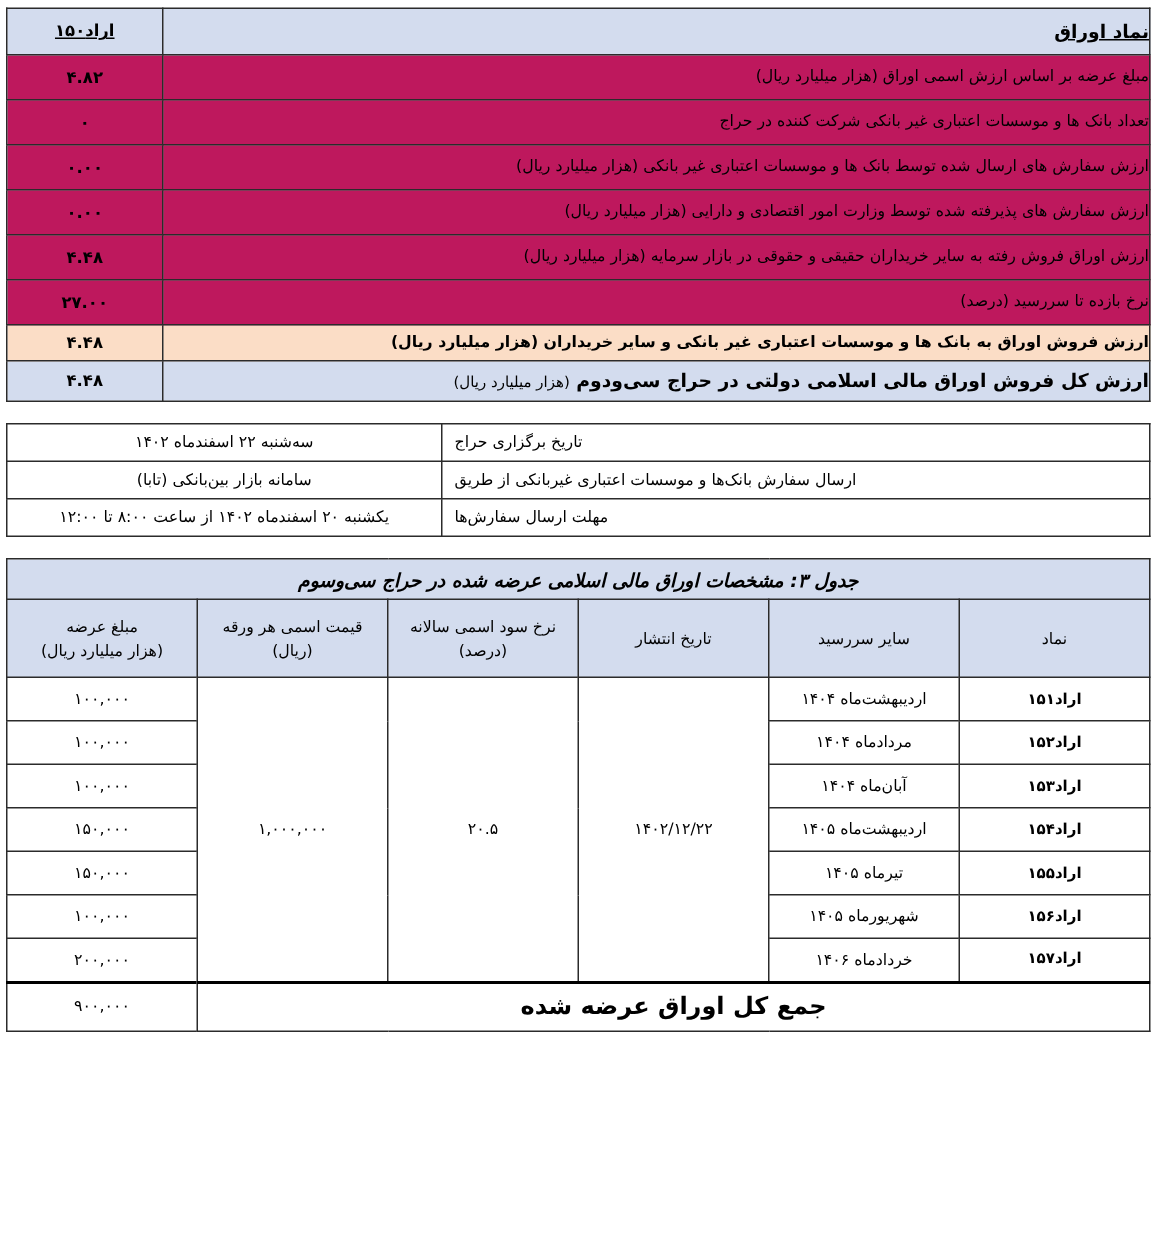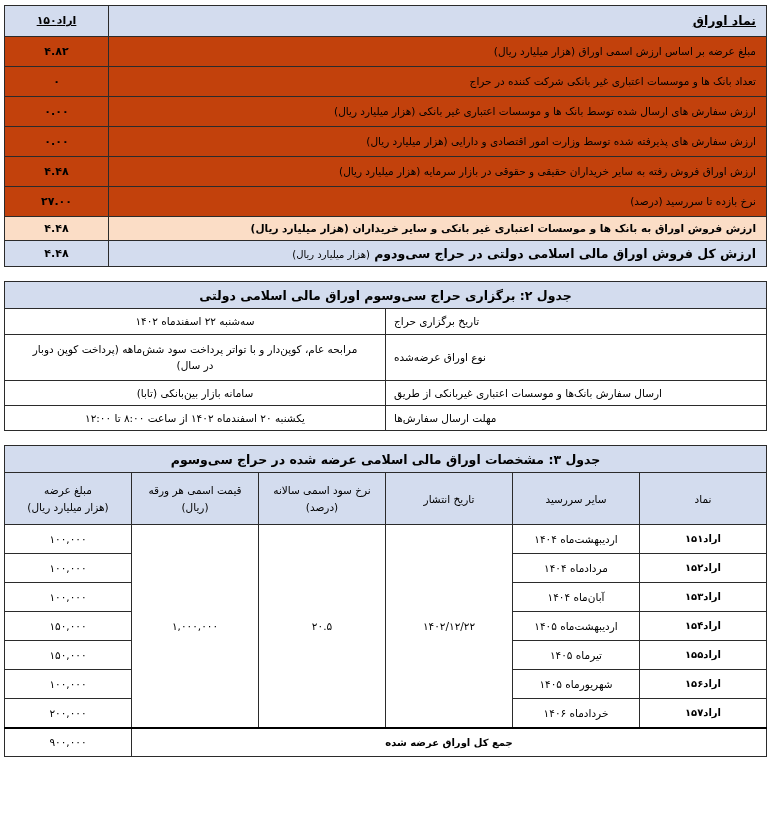--- a/index.html
+++ b/index.html
@@ -43,29 +43,29 @@
   .t1-wrap { width: 763px; margin: 5px auto 0 auto; }
   .t1 .hdr-cell {
     background: #d3dcee;
     font-weight: bold;
     font-size: 12.5px;
     height: 31px;
     text-decoration: underline;
   }
   .t1 .label {
     text-align: right;
-    padding-right: 10px;
+    padding-right: 0;
   }
   .t1 .value {
     text-align: center;
     width: 104px;
     font-weight: bold;
     font-size: 11px;
   }
-  .t1 .row-normal td { height: 30px; background: #c2410c; }
+  .t1 .row-normal td { height: 30px; background: #be185d; }
   .t1 .row-peach td { background: #fbddc6; font-weight: bold; }
   .t1 .row-peach .label { font-weight: bold; font-size: 10.5px; }
   .t1 .row-blue td { background: #d3dcee; font-weight: bold; }
   .t1 .row-blue .label { font-weight: bold; font-size: 12.5px; }
   .t1 .row-blue .label .sub { font-weight: normal; font-size: 10px; }
 
   
   .t2-wrap { width: 763px; margin: 14px auto 0 auto; }
   .t2 .title-cell {
     background: #d3dcee;
@@ -85,36 +85,37 @@
   }
 
   
   .t3-wrap { width: 763px; margin: 14px auto 0 auto; }
   .t3 .title-cell {
     background: #d3dcee;
     font-weight: bold;
     font-size: 12.5px;
     text-align: center;
     height: 27px;
+    font-style: italic;
   }
   .t3 th {
     background: #d3dcee;
     text-align: center;
     font-weight: normal;
     font-size: 10.5px;
     height: 52px;
   }
   .t3 td {
     text-align: center;
     height: 29px;
   }
   .t3 .sym { font-weight: bold; font-size: 10px; }
   .t3 .total-label {
     font-weight: bold;
-    font-size: 10px;
+    font-size: 16px;
     text-align: center;
   }
   .t3 .total-val { text-align: center; }
   .t3 .thick-top { border-top: 2px solid #000; }
   .hdr-sub { display: block; }
 </style>
 </head>
 <body>
 
 <div class="page">
@@ -160,29 +161,22 @@
           <td class="value">۴.۴۸</td>
         </tr>
       </tbody>
     </table>
   </div>
 
   <div class="t2-wrap">
     <table class="t2">
       <tbody>
         <tr>
-          <td class="title-cell" colspan="2">جدول ۲: برگزاری حراج سی‌وسوم اوراق مالی اسلامی دولتی</td>
-        </tr>
-        <tr>
           <td class="k">تاریخ برگزاری حراج</td>
           <td class="v">سه‌شنبه ۲۲ اسفندماه ۱۴۰۲</td>
-        </tr>
-        <tr>
-          <td class="k" style="height:46px">نوع اوراق عرضه‌شده</td>
-          <td class="v">مرابحه عام، کوپن‌دار و با تواتر پرداخت سود شش‌ماهه (پرداخت کوپن دوبار در سال)</td>
         </tr>
         <tr>
           <td class="k">ارسال سفارش بانک‌ها و موسسات اعتباری غیربانکی از طریق</td>
           <td class="v">سامانه بازار بین‌بانکی (تابا)</td>
         </tr>
         <tr>
           <td class="k">مهلت ارسال سفارش‌ها</td>
           <td class="v">یکشنبه ۲۰ اسفندماه ۱۴۰۲ از ساعت ۸:۰۰ تا ۱۲:۰۰</td>
         </tr>
       </tbody>

